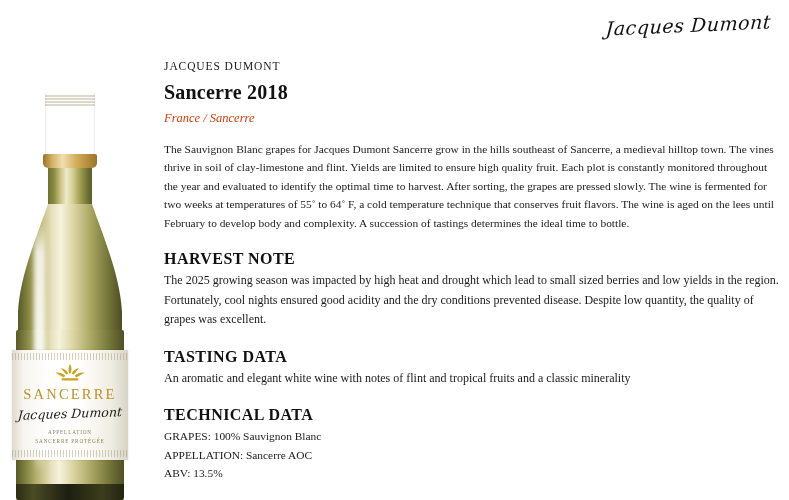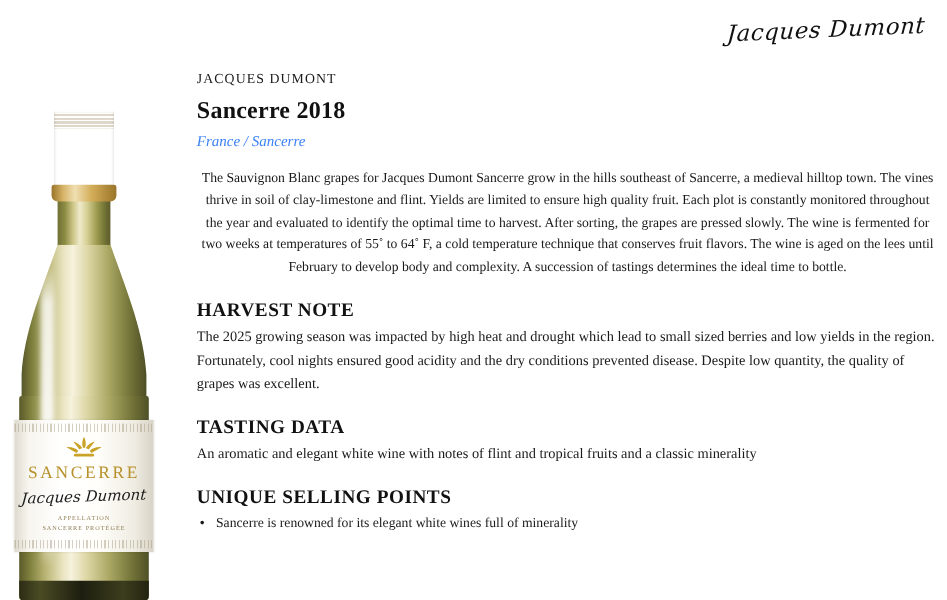--- a/index.html
+++ b/index.html
@@ -250,30 +250,30 @@
     font-size: 20px;
     font-weight: bold;
     letter-spacing: 0.2px;
     color: #111;
     margin: 0 0 7px 0;
   }
   .wine-origin {
     font-family: "Liberation Serif", serif;
     font-style: italic;
     font-size: 12.5px;
-    color: #3b82f6;
+    color: #c2410c;
     margin: 0 0 14px 0;
   }
   .description {
     font-family: "Liberation Serif", serif;
     font-size: 11.4px;
     line-height: 1.62;
     color: #1a1a1a;
     margin: 0;
-    text-align: center;
+    text-align: left;
   }
 
   .section { margin-top: 18px; }
   .section-heading {
     font-family: "Liberation Serif", serif;
     font-size: 16px;
     font-weight: bold;
     letter-spacing: 0.45px;
     color: #111;
     margin: 0 0 3px 0;
@@ -391,20 +391,28 @@
   <div class="section">
     <h2 class="section-heading">HARVEST NOTE</h2>
     <p class="section-body">The 2025 growing season was impacted by high heat and drought which lead to small sized berries and low yields in the region. Fortunately, cool nights ensured good acidity and the dry conditions prevented disease. Despite low quantity, the quality of grapes was excellent.</p>
   </div>
 
   <div class="section">
     <h2 class="section-heading">TASTING DATA</h2>
     <p class="section-body">An aromatic and elegant white wine with notes of flint and tropical fruits and a classic minerality</p>
   </div>
 
+  <div class="section">
+    <h2 class="section-heading">TECHNICAL DATA</h2>
+    <ul class="spec-list">
+      <li>GRAPES: 100% Sauvignon Blanc</li>
+      <li>APPELLATION: Sancerre AOC</li>
+      <li>ABV: 13.5%</li>
+    </ul>
+  </div>
 
   <div class="section">
     <h2 class="section-heading">UNIQUE SELLING POINTS</h2>
     <ul class="usp-list">
       <li>Sancerre is renowned for its elegant white wines full of minerality</li>
     </ul>
   </div>
 
 </div>
 

